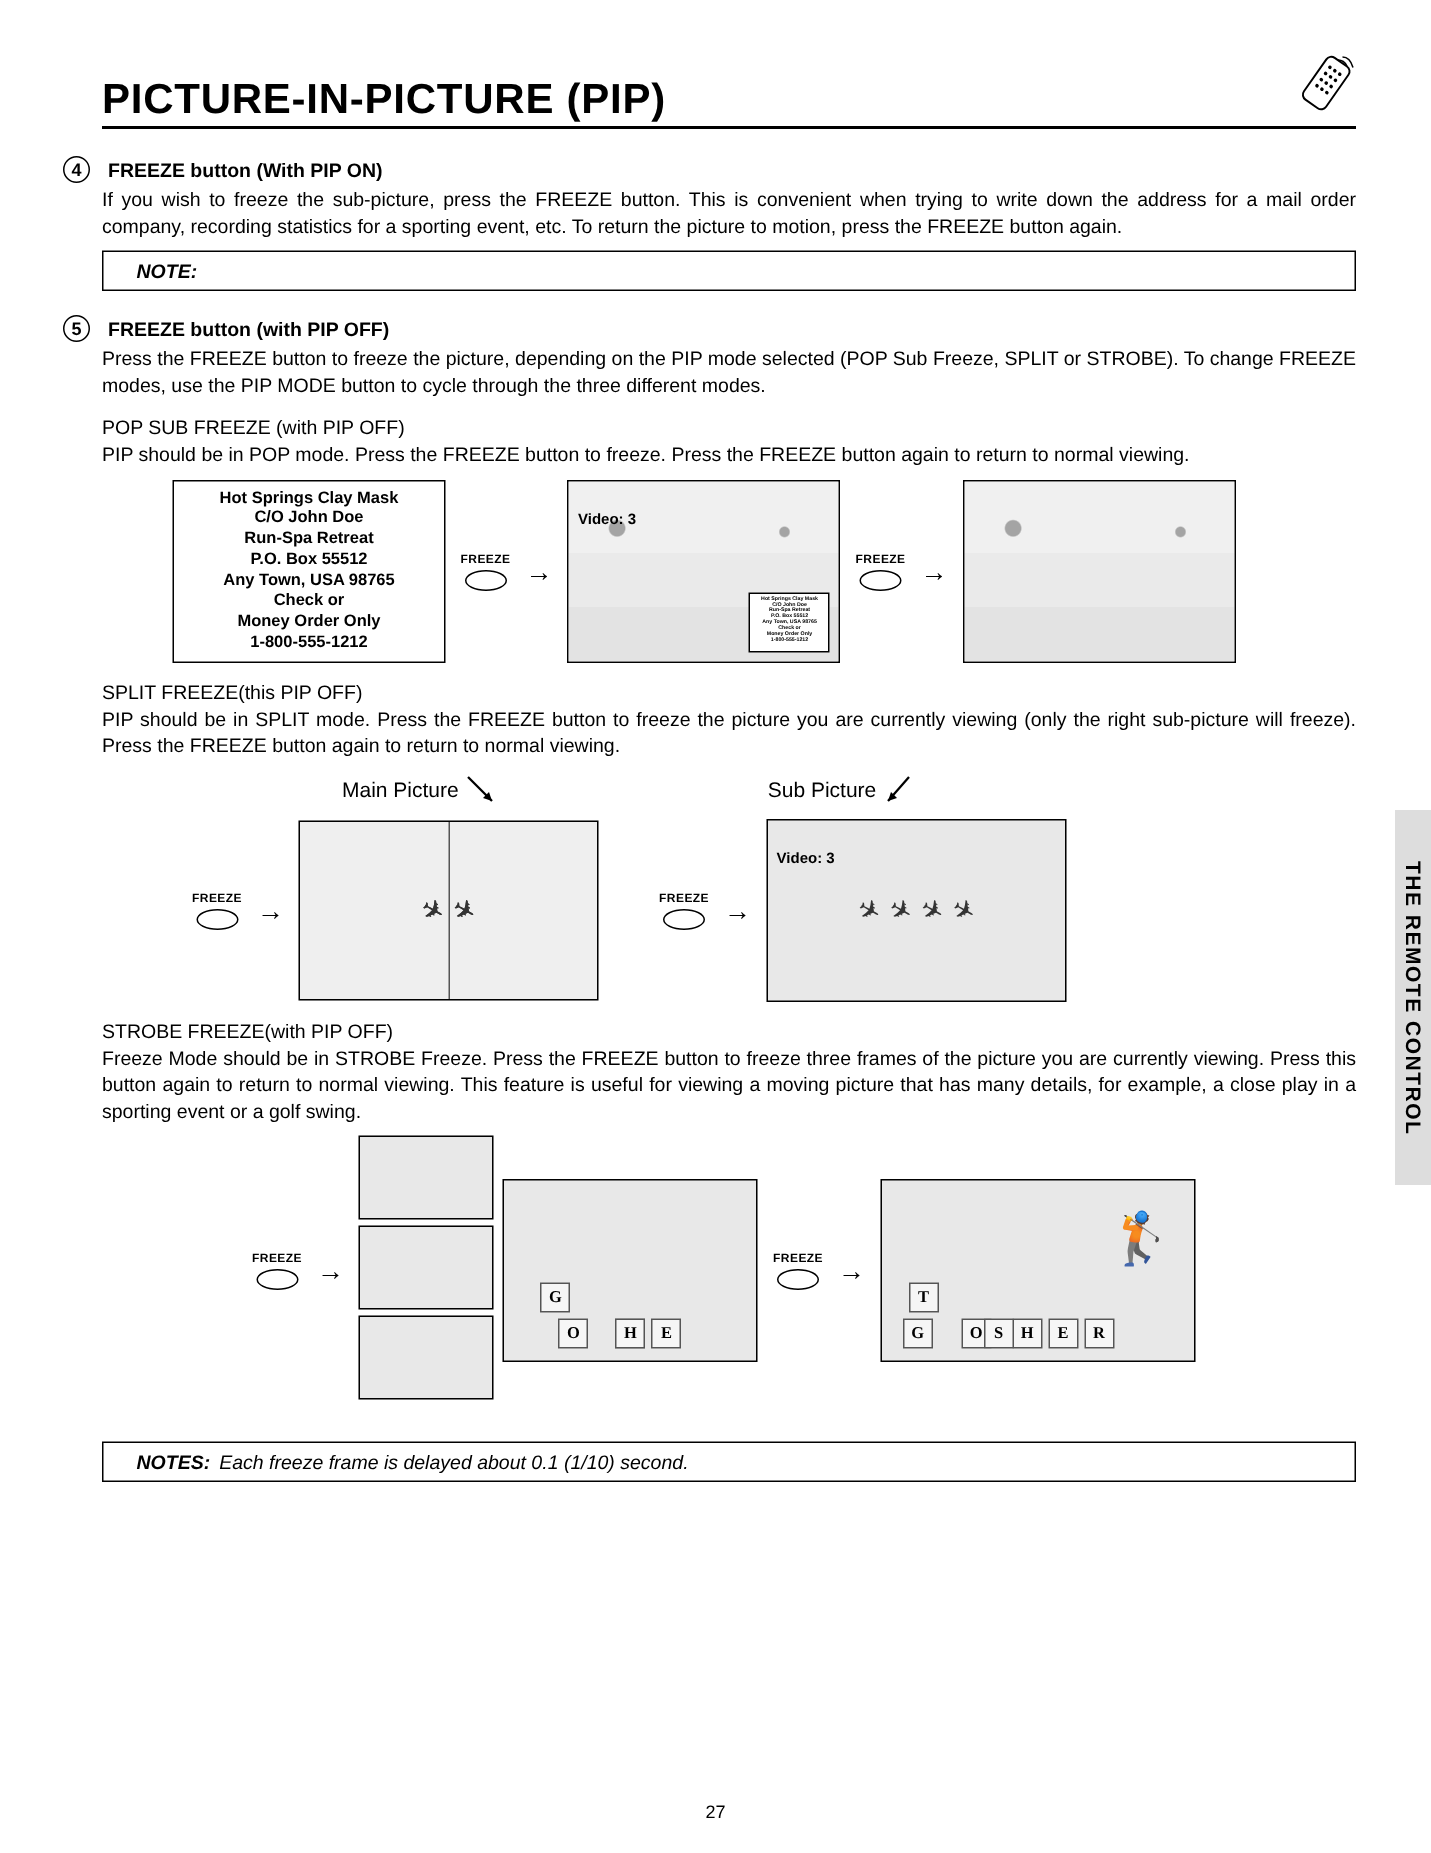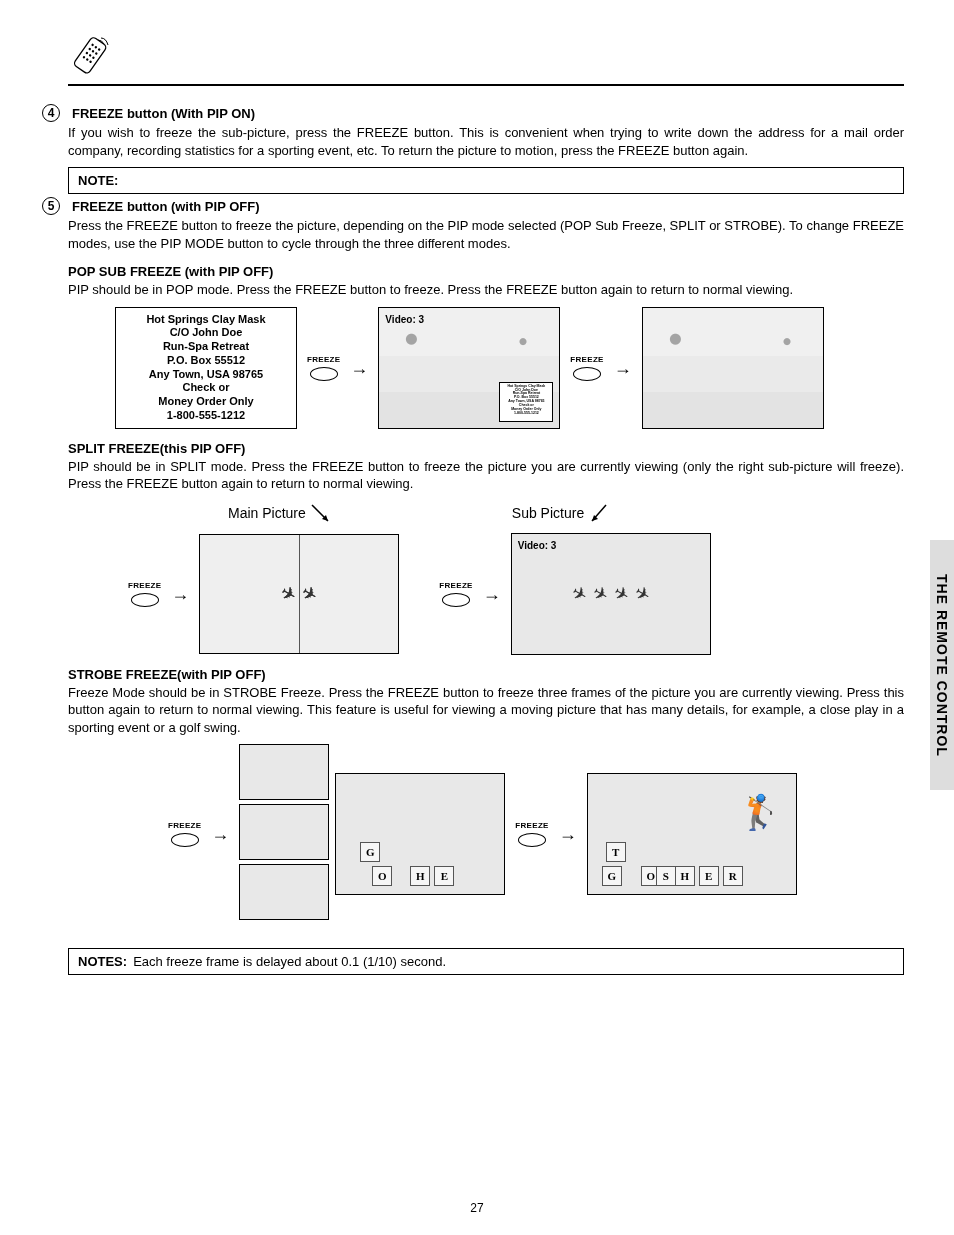--- a/index.html
+++ b/index.html
@@ -25,44 +25,45 @@
   .sec-head { font-weight: bold; margin-bottom: 2px; display: flex; align-items: center; gap: 6px; }
   .circ-num {
     display: inline-flex; align-items: center; justify-content: center;
     width: 18px; height: 18px; border: 1.5px solid #000; border-radius: 50%;
     font-size: 12px; font-weight: bold; flex-shrink: 0; margin-left: -26px; margin-right: 6px;
   }
   .body-indent { margin-left: 0px; }
   .para { line-height: 1.35; text-align: justify; }
   .note-box {
     border: 1.3px solid #000;
-    padding: 5px 9px;
+    padding: 5px 22px;
     margin-top: 8px;
-    margin-bottom: 3px;
+    margin-bottom: 16px;
     display: flex;
     gap: 24px;
+    font-style: italic;
   }
   .note-box .label { font-weight: bold; }
-  .subhead { font-weight: bold; margin-top: 12px; margin-bottom: 2px; }
+  .subhead { font-weight: normal; margin-top: 12px; margin-bottom: 2px; }
   .fig-row { display: flex; align-items: center; gap: 10px; margin-top: 8px; margin-bottom: 6px; }
   .freeze-btn { display: flex; flex-direction: column; align-items: center; gap: 3px; }
   .freeze-btn .lbl { font-size: 8px; font-weight: bold; letter-spacing: 0.3px; }
   .freeze-btn .oval {
     width: 28px; height: 14px; border: 1.5px solid #000; border-radius: 50%;
   }
   .arrow { font-size: 18px; line-height: 1; }
   .screen {
     border: 1.5px solid #000; background: #e8e8e8; position: relative; overflow: hidden;
   }
   .screen.medium { width: 182px; height: 122px; }
   .screen.split { width: 200px; height: 120px; display: flex; }
   .screen.split .half { flex: 1; background: #efefef; }
   .screen.split .half.right { border-left: 1px solid #555; }
   .screen .video-label {
-    position: absolute; top: 6px; left: 6px;
+    position: absolute; top: 20px; left: 6px;
     font-size: 10px; font-weight: bold;
   }
   .screen .inner {
     position: absolute; inset: 0;
     background:
       radial-gradient(circle at 80% 28%, #888 0 3px, transparent 4px),
       radial-gradient(circle at 18% 26%, #888 0 5px, transparent 6px),
       linear-gradient(to bottom, #f4f4f4 0 40%, #ececec 40% 70%, #e2e2e2 70% 100%);
     opacity: 0.7;
   }
@@ -111,20 +112,21 @@
   }
   .golfer {
     position: absolute; right: 14px; top: 18px;
     font-size: 34px; color: #888;
   }
 </style>
 </head>
 <body>
 
 <div class="header-row">
+  <div class="title">PICTURE-IN-PICTURE (PIP)</div>
   <div class="remote-icon">
     <svg viewBox="0 0 42 42">
       <rect x="12" y="2" width="18" height="34" rx="4" ry="4" fill="none" stroke="#000" stroke-width="1.3" transform="rotate(35 21 21)"></rect>
       <g transform="rotate(35 21 21)">
         <circle cx="17" cy="9" r="1.2" fill="#000"></circle>
           <circle cx="21" cy="9" r="1.2" fill="#000"></circle>
           <circle cx="25" cy="9" r="1.2" fill="#000"></circle>
         <circle cx="17" cy="14" r="1.2" fill="#000"></circle>
           <circle cx="21" cy="14" r="1.2" fill="#000"></circle>
           <circle cx="25" cy="14" r="1.2" fill="#000"></circle>

